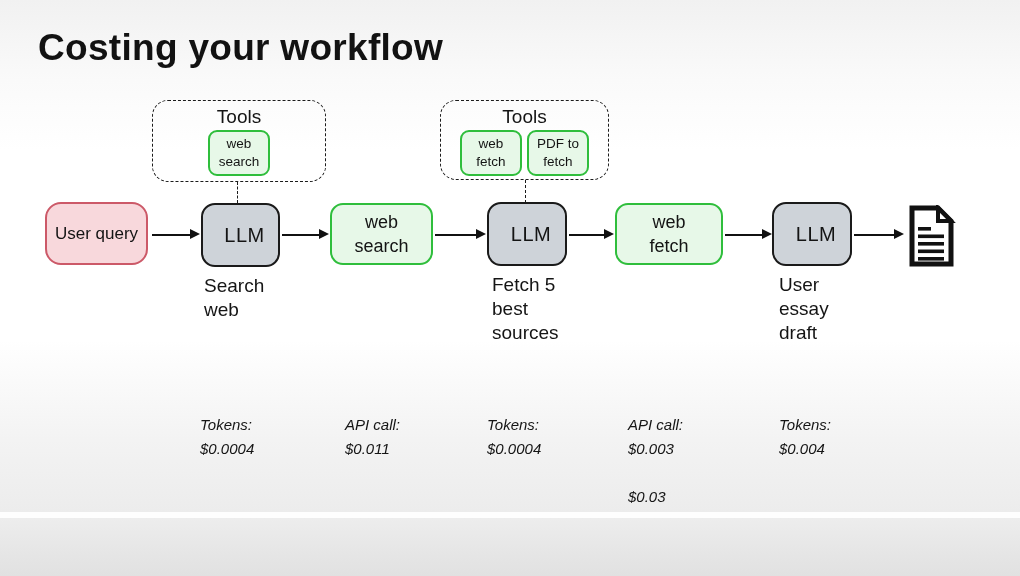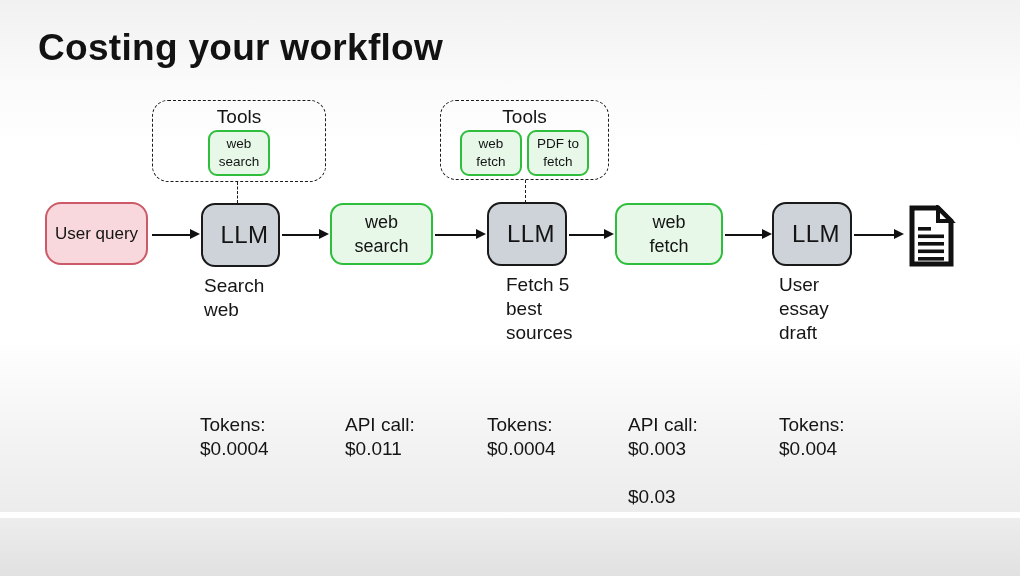--- a/index.html
+++ b/index.html
@@ -66,21 +66,21 @@
     display:flex;align-items:center;justify-content:center;
     text-align:center;white-space:pre-line;
     border-radius:14px;font-weight:500;
   }
   .node.pink{
     background:var(--pink-fill);border:2px solid var(--pink-border);
     border-radius:16px;font-size:17px;
   }
   .node.gray{
     background:var(--gray-fill);border:2px solid #1a1a1a;
-    font-size:24px;letter-spacing:.5px;padding-left:8px;
+    font-size:20px;letter-spacing:.5px;padding-left:8px;
   }
   .node.green{
     background:var(--chip-fill);border:2.5px solid var(--accent-green);
     border-radius:13px;font-size:18px;line-height:1.35;
   }
 
   .caption{
     position:absolute;font-size:19px;line-height:24px;font-weight:500;
     white-space:pre-line;color:#151515;
   }
@@ -89,22 +89,23 @@
   .arrow::after{
     content:'';position:absolute;right:-10px;top:-4.6px;
     border-left:10px solid #111;
     border-top:5.7px solid transparent;
     border-bottom:5.7px solid transparent;
   }
 
   .doc-icon{position:absolute;left:905px;top:205px;}
 
   .cost{
-    position:absolute;font-size:19px;line-height:23.5px;font-weight:500;
+    position:absolute;font-size:15px;line-height:23.5px;font-weight:500;
     color:#151515;
+    font-style:italic;
   }
 </style>
 </head>
 <body>
 
 <div class="stage">
   <div class="bottom-band"></div>
   <div class="white-strip"></div>
 
   <div class="content">
@@ -158,21 +159,21 @@
       <path d="M33 3 V16 H46 Z" fill="#ffffff" stroke="#111" stroke-width="4" stroke-linejoin="miter"></path>
       <rect x="13" y="22" width="13" height="3.6" fill="#111"></rect>
       <rect x="13" y="29.5" width="26" height="3.6" fill="#111"></rect>
       <rect x="13" y="37" width="26" height="3.6" fill="#111"></rect>
       <rect x="13" y="44.5" width="26" height="3.6" fill="#111"></rect>
       <rect x="13" y="52" width="26" height="3.6" fill="#111"></rect>
     </svg>
 
     <div class="caption" style="left:204px;top:274px;">Search
 web</div>
-    <div class="caption" style="left:492px;top:273px;margin-left:14px;">Fetch 5
+    <div class="caption" style="left:492px;top:273px;">Fetch 5
 best
 sources</div>
     <div class="caption" style="left:779px;top:273px;">User
 essay
 draft</div>
 
     <div class="cost" style="left:200px;top:413px;">
       <div>Tokens:</div>
       <div>$0.0004</div>
     </div>

